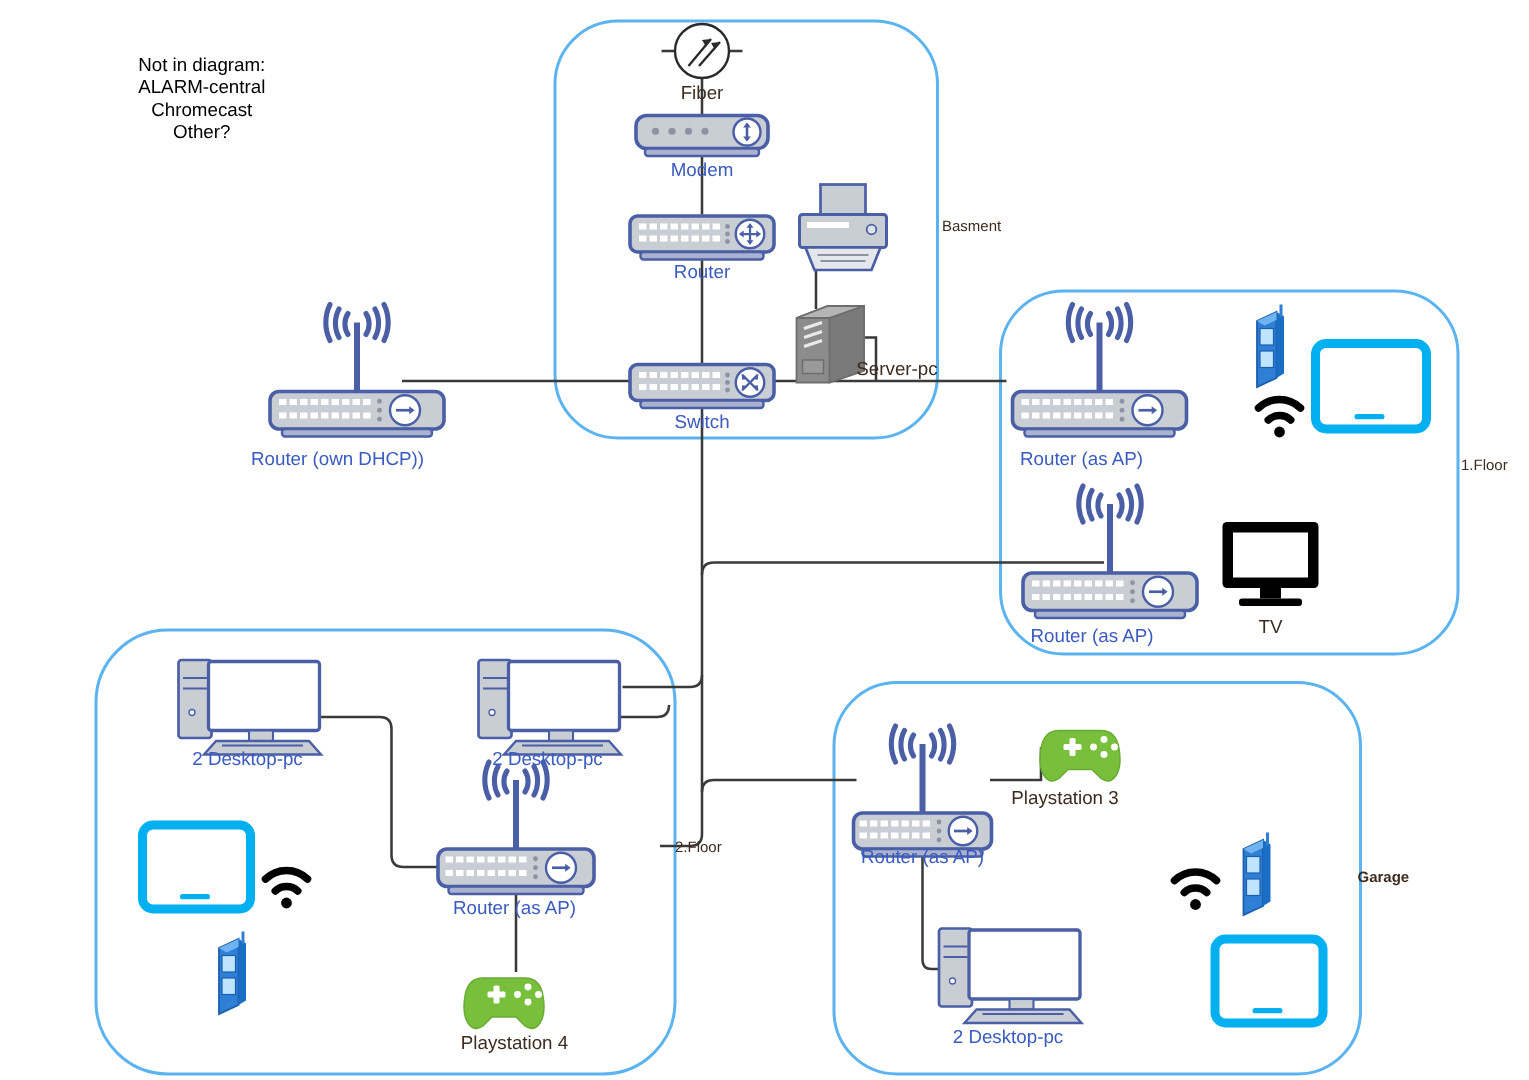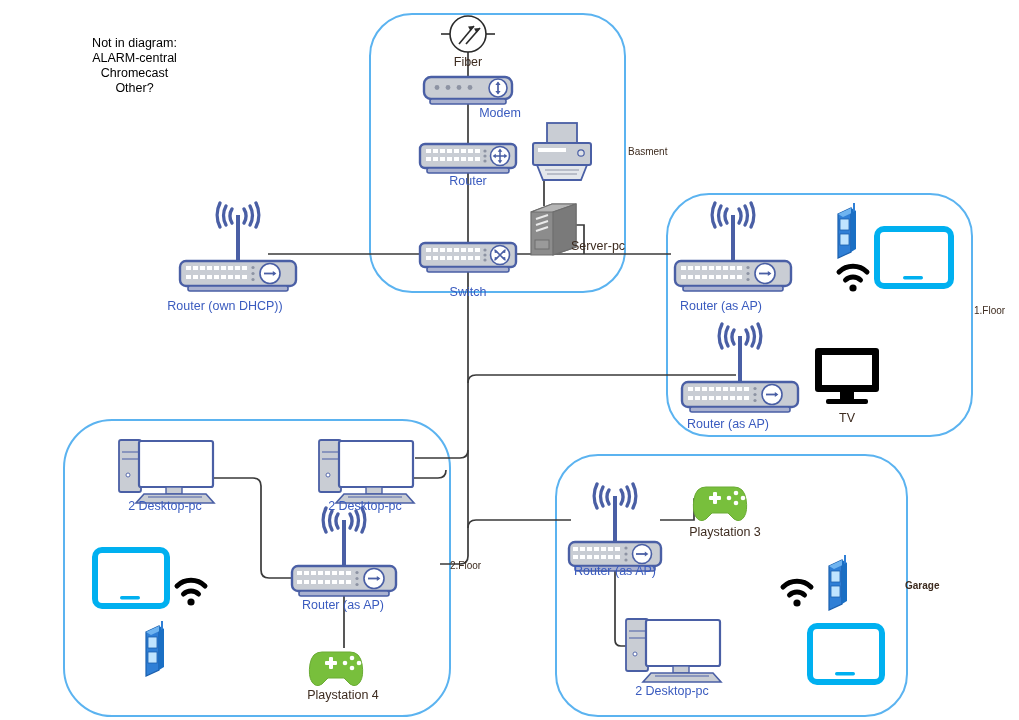--- a/index.html
+++ b/index.html
@@ -469,38 +469,38 @@
   </svg>
 
   <div class="note" style="left:47px;top:36px;width:175px;">
     <div><b>Not in diagram:</b></div>
     <div>ALARM-central</div>
     <div>Chromecast</div>
     <div>Other?</div>
   </div>
 
   <div class="lbl lbl-dark" style="left:468px;top:55px;">Fiber</div>
-  <div class="lbl lbl-blue" style="left:468px;top:106px;margin-left:32px;">Modem</div>
+  <div class="lbl lbl-blue" style="left:468px;top:106px;">Modem</div>
   <div class="lbl lbl-blue" style="left:468px;top:174px;">Router</div>
-  <div class="lbl lbl-blue" style="left:468px;top:285px;">Switch</div>
+  <div class="lbl lbl-blue" style="left:468px;top:274px;">Switch</div>
   <div class="lbl lbl-dark" style="left:566px;top:239px;margin-left:32px;">Server-pc</div>
 
   <div class="lbl lbl-blue" style="left:225px;top:299px;">Router (own DHCP))</div>
 
   <div class="lbl lbl-blue" style="left:721px;top:299px;">Router (as AP)</div>
   <div class="lbl lbl-blue" style="left:728px;top:417px;">Router (as AP)</div>
   <div class="lbl lbl-dark" style="left:847px;top:411px;">TV</div>
 
   <div class="lbl lbl-blue" style="left:165px;top:499px;">2 Desktop-pc</div>
   <div class="lbl lbl-blue" style="left:365px;top:499px;">2 Desktop-pc</div>
   <div class="lbl lbl-blue" style="left:343px;top:598px;">Router (as AP)</div>
   <div class="lbl lbl-dark" style="left:343px;top:688px;">Playstation 4</div>
 
   <div class="lbl lbl-blue" style="left:615px;top:564px;">Router (as AP)</div>
-  <div class="lbl lbl-dark" style="left:725px;top:525px;">Playstation 3</div>
+  <div class="lbl lbl-dark" style="left:710px;top:525px;">Playstation 3</div>
   <div class="lbl lbl-blue" style="left:672px;top:684px;">2 Desktop-pc</div>
 
   <div class="zone-lbl" style="left:628px;top:146px;">Basment</div>
   <div class="zone-lbl" style="left:974px;top:305px;">1.Floor</div>
   <div class="zone-lbl" style="left:450px;top:560px;">2.Floor</div>
   <div class="zone-lbl" style="left:905px;top:580px;font-weight:bold;">Garage</div>
 
 </div>
 
 </body></html>

